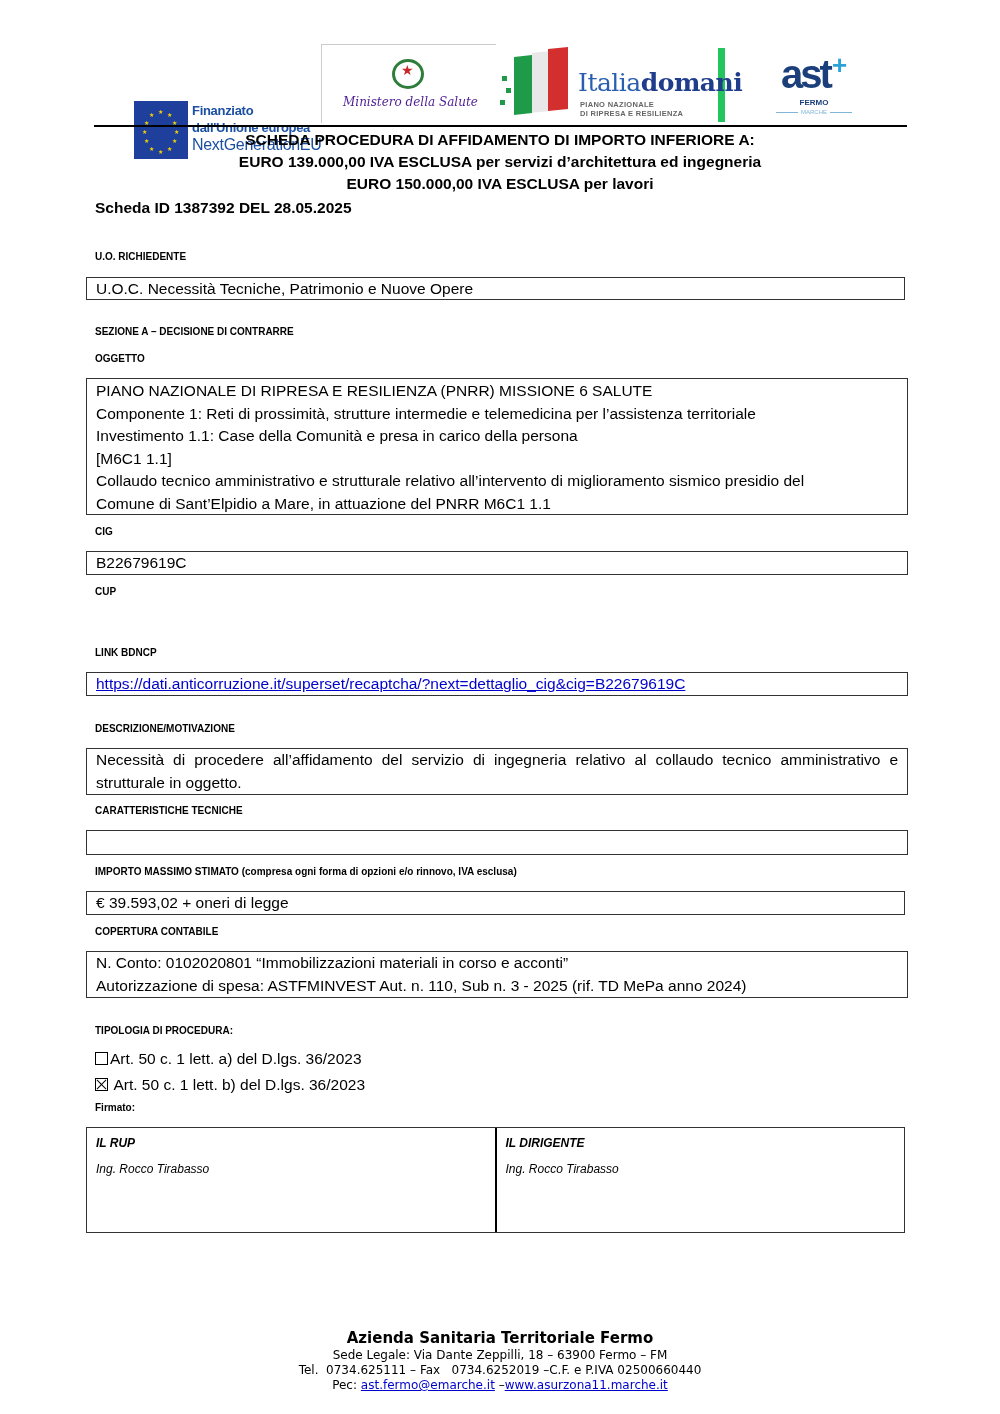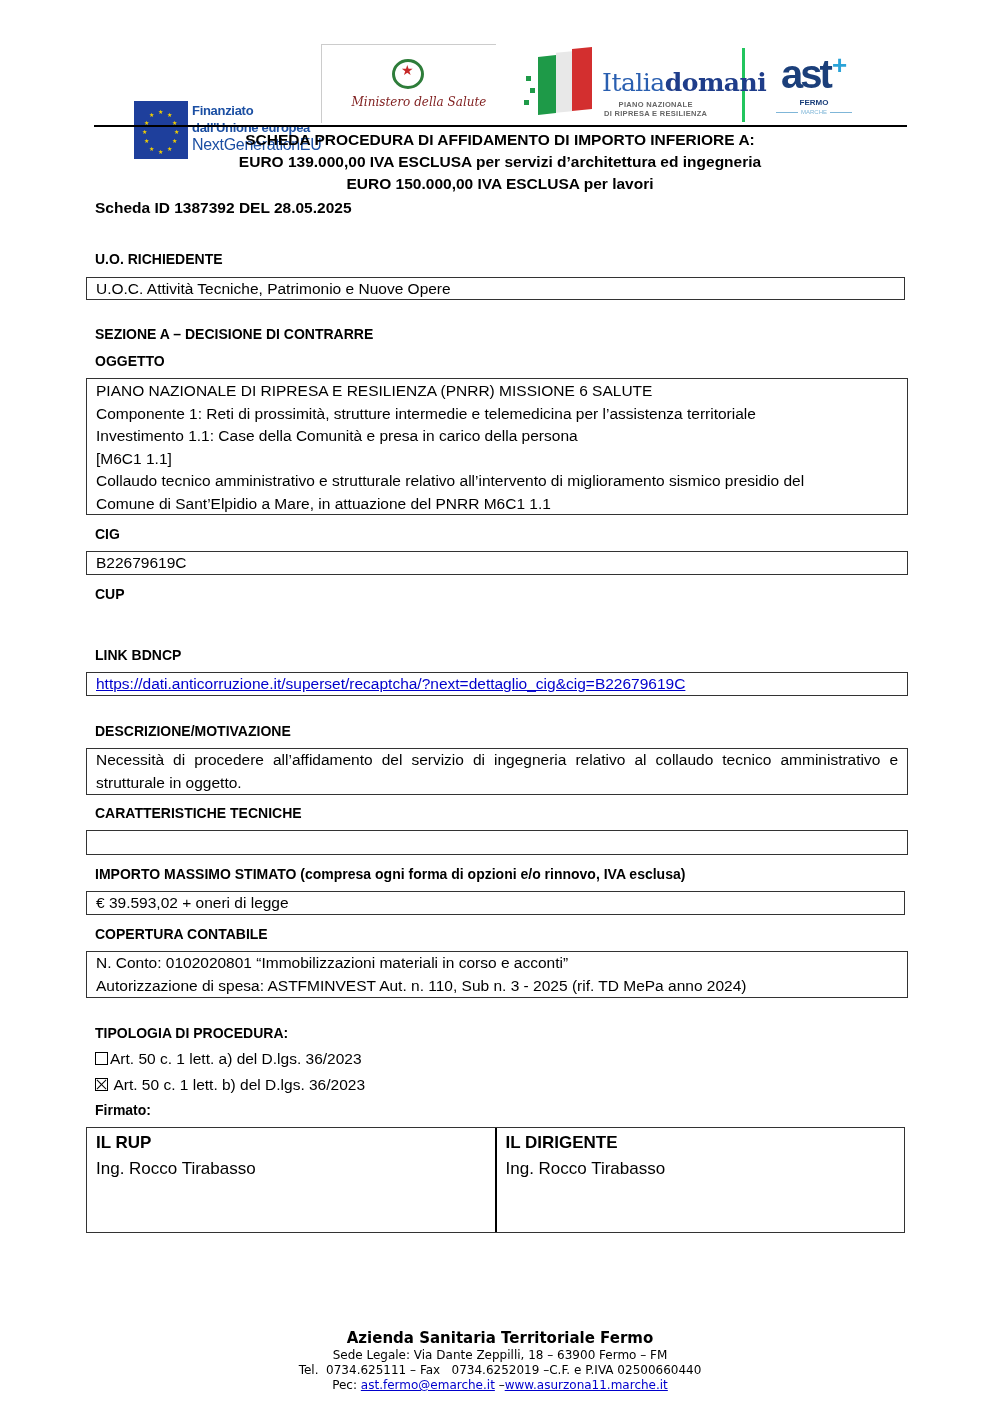--- a/index.html
+++ b/index.html
@@ -11,55 +11,55 @@
   .logos { position: absolute; top: 44px; left: 0; width: 1000px; height: 82px; }
   .logo { position: absolute; }
   .eu { left: 134px; top: 20px; width: 168px; height: 58px; margin-top: 37px; }
   .eu-flag { position: absolute; left: 0; top: 0; width: 54px; height: 58px; background: #1e3f9c; }
   .eu-star { position: absolute; color: #f4d000; font-size: 6px; line-height: 6px; }
   .eu-text { position: absolute; left: 58px; top: 1px; font-size: 13px; line-height: 17px; color: #1b4fa3; font-weight: bold; letter-spacing: -0.3px; }
   .eu-text .ng { font-weight: normal; font-size: 16px; }
   .min { left: 321px; top: 0px; width: 174px; height: 78px; border-left: 1px solid #ccc; border-top: 1px solid #ccc; }
   .min-emblem { position: absolute; left: 70px; top: 14px; width: 32px; height: 30px; border-radius: 50%; border: 3px solid #2e7d3a; box-sizing: border-box; }
   .min-emblem::after { content: "★"; position: absolute; left: 6px; top: 0px; font-size: 14px; color: #c62828; }
-  .min-text { position: absolute; left: 12px; top: 50px; width: 170px; text-align: center; font-family: "DejaVu Serif", serif; font-style: italic; font-size: 12px; color: #7f1d1d; }
-  .it { left: 520px; top: 4px; width: 222px; height: 74px; border-right: 3px solid #22c55e; text-align: center; }
+  .min-text { position: absolute; left: 21px; top: 50px; width: 170px; text-align: left; font-family: "DejaVu Serif", serif; font-style: italic; font-size: 12px; color: #4c1d95; }
+  .it { left: 496px; top: 4px; width: 222px; height: 74px; border-right: 7px solid #22c55e; }
   .it-flag-g { position: absolute; left: 18px; top: 8px; width: 18px; height: 58px; background: #1e9a48; transform: skewY(-6deg); }
   .it-flag-w { position: absolute; left: 36px; top: 4px; width: 16px; height: 60px; background: #e8e8e8; transform: skewY(-6deg); }
   .it-flag-r { position: absolute; left: 52px; top: 0px; width: 20px; height: 62px; background: #d32f2f; transform: skewY(-6deg); }
   .it-dot { position: absolute; width: 5px; height: 5px; }
   .it-title { position: absolute; left: 82px; top: 20px; font-family: "DejaVu Serif", serif; font-size: 25px; color: #2a5fb0; letter-spacing: -0.5px; }
   .it-title b { color: #1f3d8a; }
   .it-sub { position: absolute; left: 84px; top: 52px; font-size: 7.5px; line-height: 9px; color: #666; font-weight: bold; letter-spacing: 0.3px; }
   .ast { left: 770px; top: 10px; width: 90px; height: 68px; }
   .ast-word { position: absolute; left: 2px; top: 0px; font-size: 40px; font-weight: bold; color: #1b3f7a; letter-spacing: -3px; line-height: 40px; margin-left: 9px; }
   .ast-plus { position: absolute; left: 62px; top: -4px; font-size: 26px; color: #2ba3d8; font-weight: bold; }
   .ast-fermo { position: absolute; left: 0; top: 44px; width: 88px; text-align: center; font-size: 8px; font-weight: bold; color: #1b3f7a; }
   .ast-marche { position: absolute; left: 0; top: 55px; width: 88px; text-align: center; font-size: 6px; color: #7fb6d8; }
   .ast-marche::before, .ast-marche::after { content: ""; display: inline-block; width: 22px; height: 1px; background: #7fb6d8; vertical-align: middle; margin: 0 3px; }
   .header-rule { position: absolute; left: 94px; top: 125px; width: 813px; height: 2px; background: #000; }
 
   
   .title { position: absolute; left: 0; top: 129px; width: 1000px; text-align: center; font-weight: bold; font-size: 15.5px; line-height: 22px; }
   .scheda { position: absolute; left: 95px; top: 199px; font-weight: bold; font-size: 15.5px; }
 
-  .label { position: absolute; left: 95px; font-weight: bold; font-size: 14px; }
+  .label { position: absolute; left: 95px; font-weight: bold; font-size: 10px; }
   .box { position: absolute; border: 1px solid #333; box-sizing: border-box; font-size: 15.5px; line-height: 22.5px; padding: 0 0 0 9px; }
   .box .line { white-space: nowrap; }
   .just { text-align: justify; text-align-last: left; padding-right: 9px !important; white-space: normal !important; }
   a.link-blue { color: #0000cc; text-decoration: underline; }
 
   .proc { position: absolute; left: 95px; font-size: 15.5px; }
   .chk { display: inline-block; width: 13px; height: 13px; border: 1px solid #000; box-sizing: border-box; position: relative; top: 1px; margin-right: 2px; }
   .chk.x::before, .chk.x::after { content: ""; position: absolute; left: 5px; top: -1px; width: 1px; height: 13px; background: #000; }
   .chk.x::before { transform: rotate(45deg); }
   .chk.x::after { transform: rotate(-45deg); }
 
   .sig { position: absolute; left: 86px; top: 1127px; width: 819px; height: 106px; border: 1px solid #333; box-sizing: border-box; display: flex; }
-  .sig-col { flex: 1; padding: 2px 9px; font-size: 17px; line-height: 26px; }
+  .sig-col { flex: 1; padding: 2px 9px; font-size: 12px; line-height: 26px; font-style: italic; }
   .sig-col + .sig-col { border-left: 2px solid #000000; }
   .sig-col .role { font-weight: bold; }
 
   .footer { position: absolute; left: 0; top: 1328px; width: 1000px; text-align: center; font-family: "DejaVu Sans", sans-serif; }
   .footer .org { font-weight: bold; font-size: 15px; line-height: 20px; }
   .footer .fl { font-size: 12px; line-height: 15px; }
 </style>
 </head>
 <body>
 
@@ -119,21 +119,21 @@
 
   <div class="title">
     <div>SCHEDA PROCEDURA DI AFFIDAMENTO DI IMPORTO INFERIORE A:</div>
     <div>EURO 139.000,00 IVA ESCLUSA per servizi d’architettura ed ingegneria</div>
     <div>EURO 150.000,00 IVA ESCLUSA per lavori</div>
   </div>
   <div class="scheda">Scheda ID 1387392 DEL 28.05.2025</div>
 
   <div class="label" style="top:251px">U.O. RICHIEDENTE</div>
   <div class="box" style="left:86px;top:277px;width:819px;height:23px;line-height:21px">
-    <span>U.O.C. Attività Tecniche, Patrimonio e Nuove Opere</span>
+    <span>U.O.C. Necessità Tecniche, Patrimonio e Nuove Opere</span>
   </div>
 
   <div class="label" style="top:326px">SEZIONE A – DECISIONE DI CONTRARRE</div>
   <div class="label" style="top:353px">OGGETTO</div>
   <div class="box" style="left:86px;top:378px;width:822px;height:137px;padding-top:1px">
     <div class="line">PIANO NAZIONALE DI RIPRESA E RESILIENZA (PNRR) MISSIONE 6 SALUTE</div>
     <div class="line">Componente 1: Reti di prossimità, strutture intermedie e telemedicina per l’assistenza territoriale</div>
     <div class="line">Investimento 1.1: Case della Comunità e presa in carico della persona</div>
     <div class="line">[M6C1 1.1]</div>
     <div class="line">Collaudo tecnico amministrativo e strutturale relativo all’intervento di miglioramento sismico presidio del</div>

